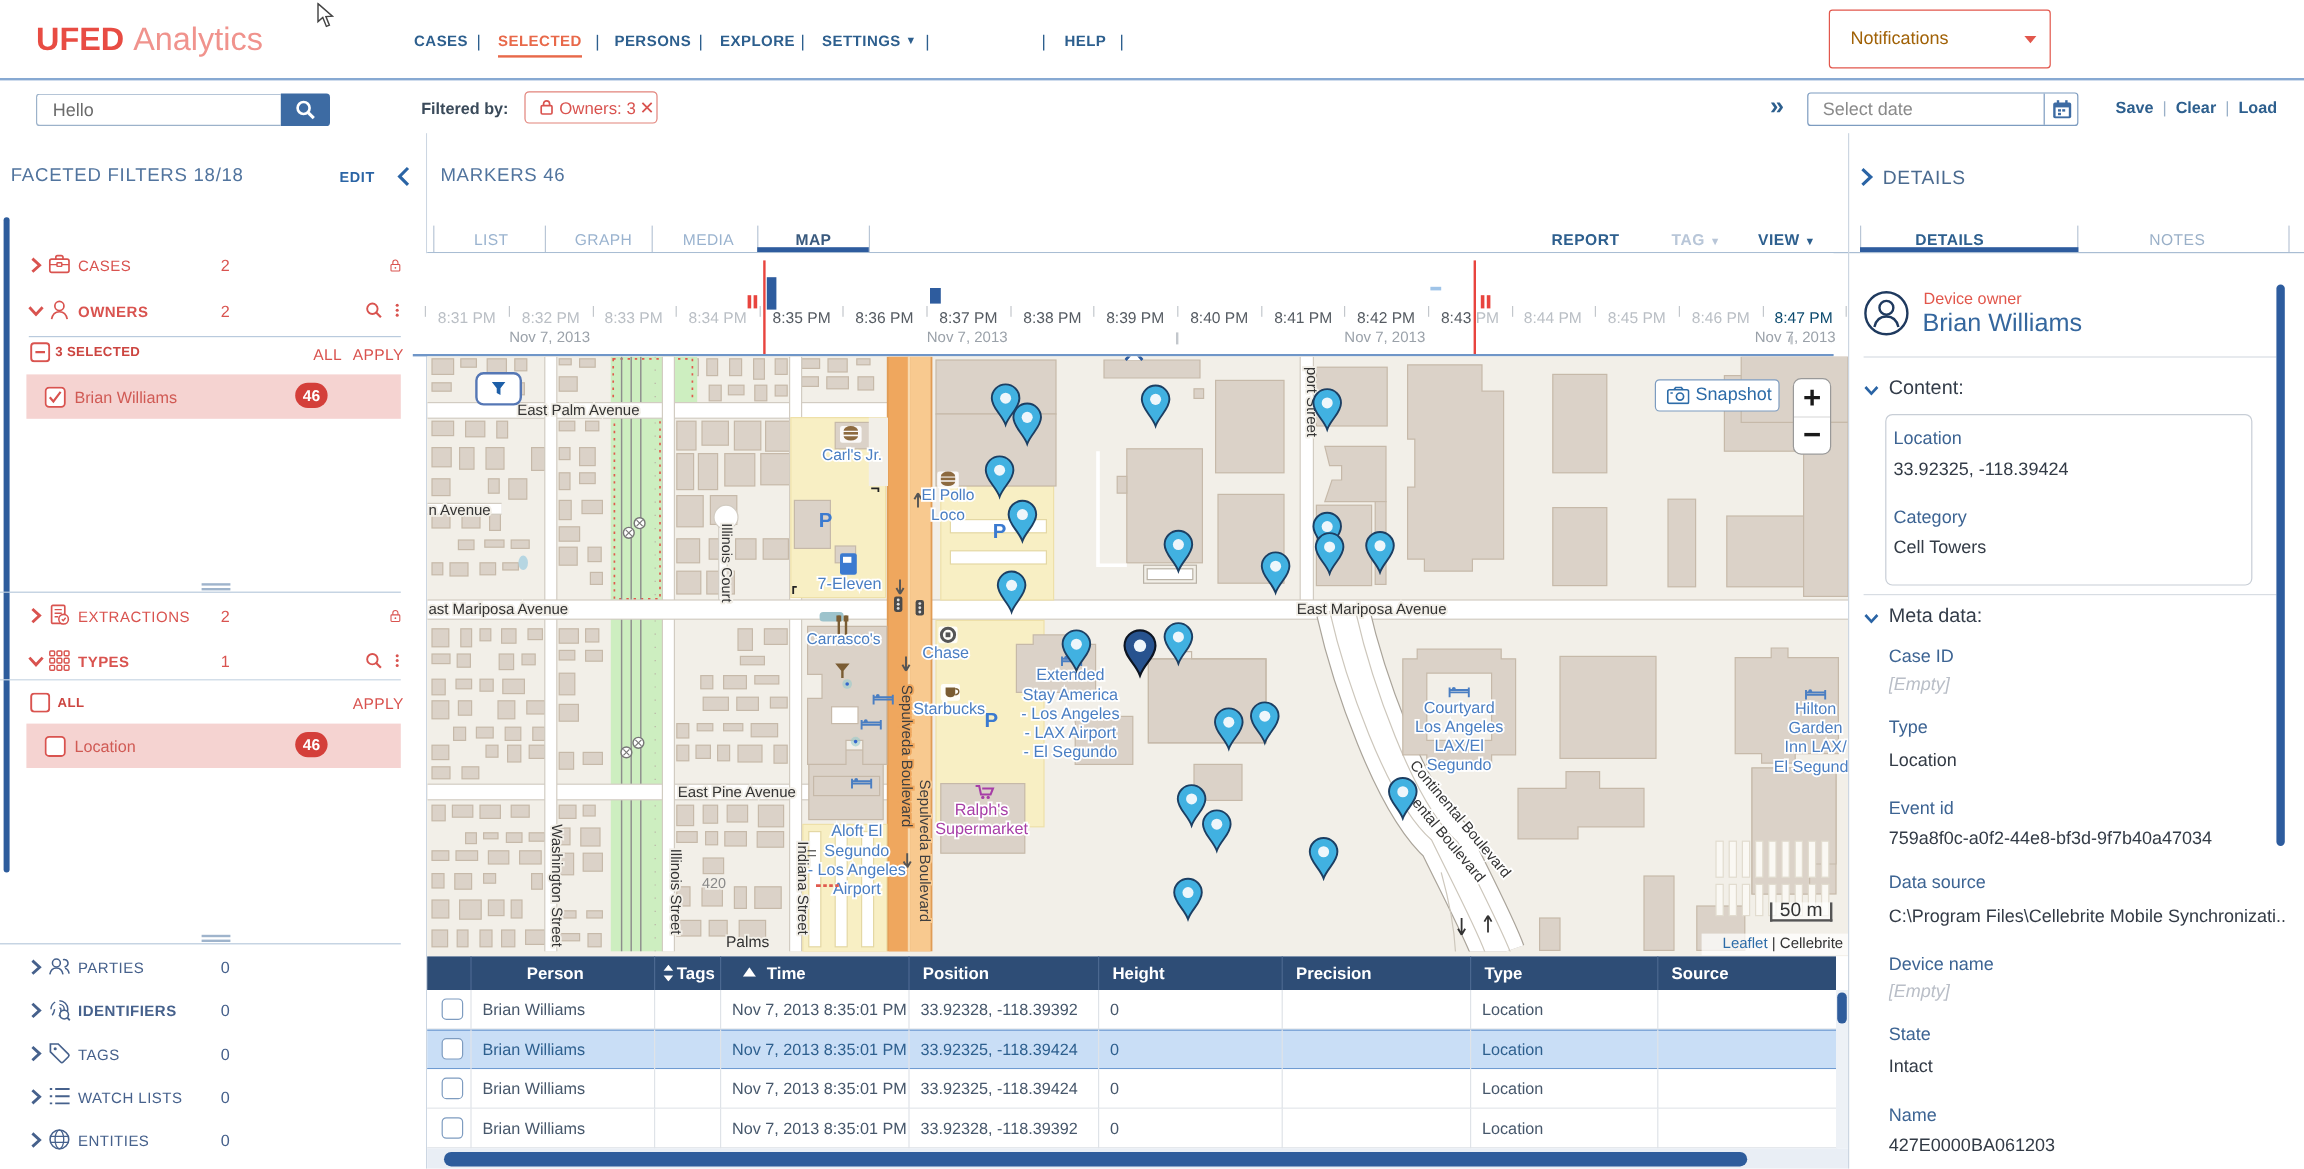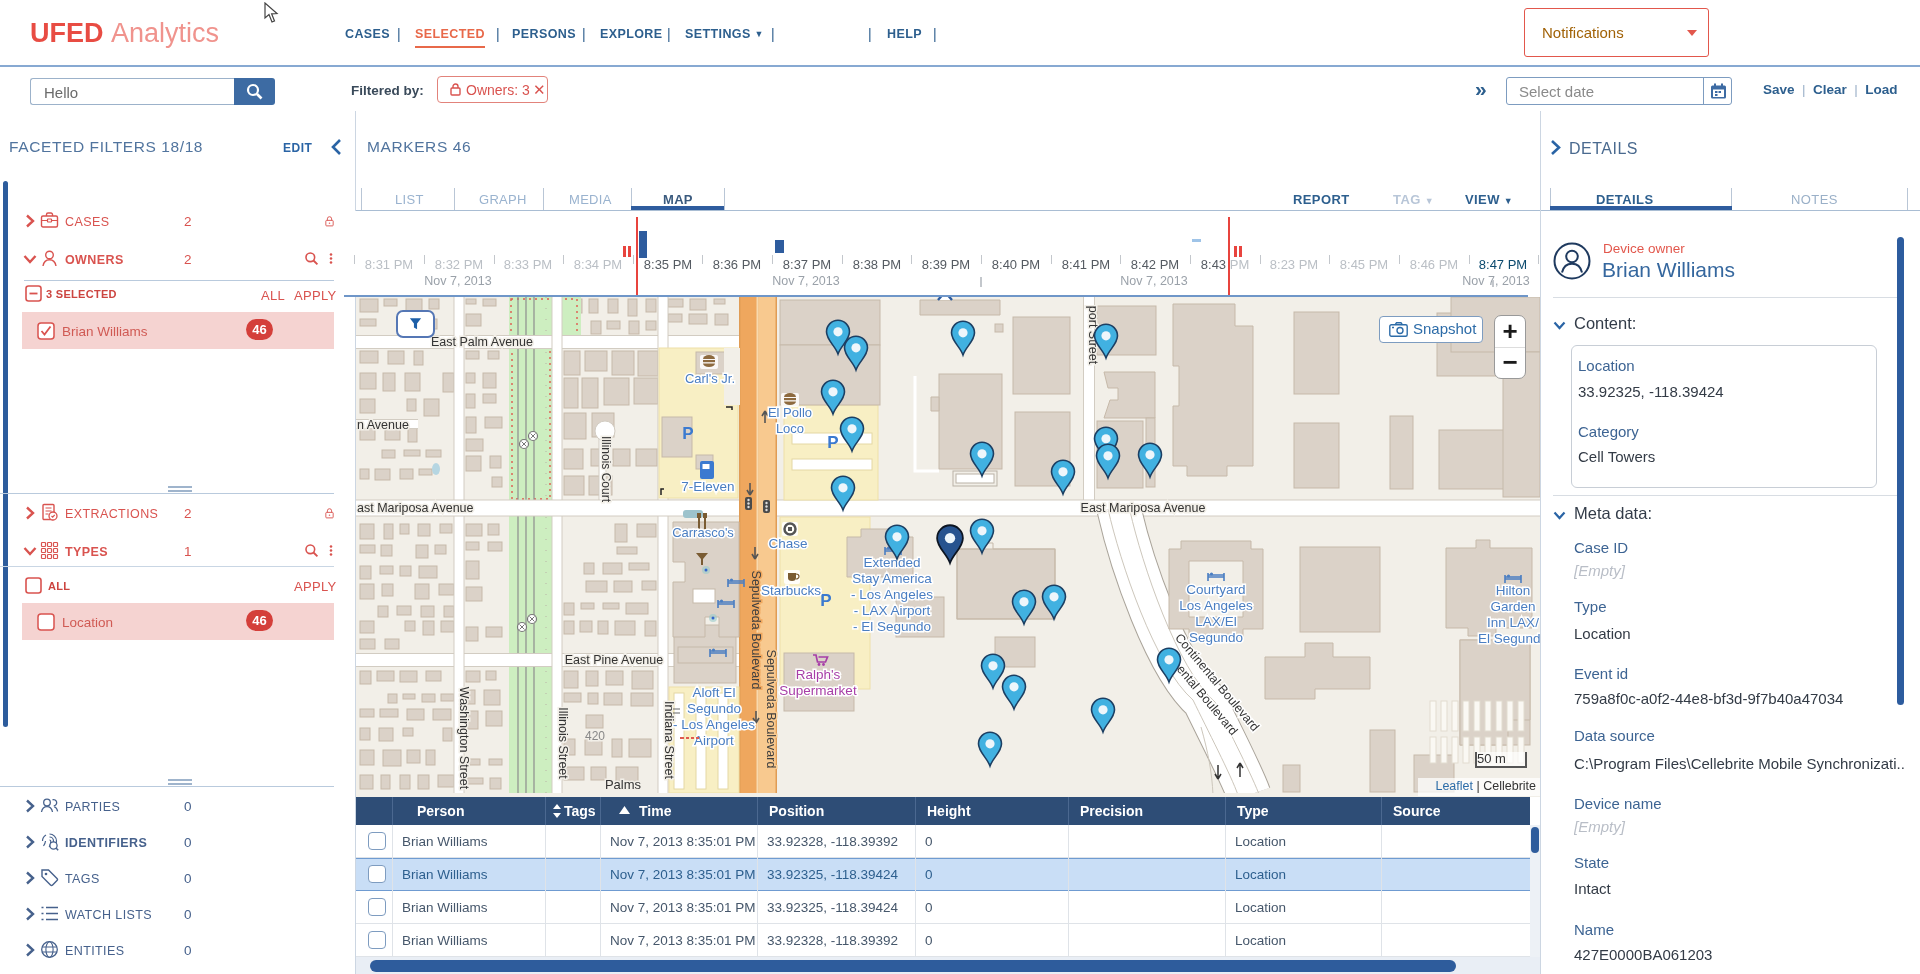--- a/index.html
+++ b/index.html
@@ -272,21 +272,21 @@
     <div class="tl-lab" style="left:254px;top:46px;color:#babfc5">8:34 PM</div>
     <div class="tl-lab" style="left:324px;top:46px;color:#555b62">8:35 PM</div>
     <div class="tl-lab" style="left:393px;top:46px;color:#555b62">8:36 PM</div>
     <div class="tl-lab" style="left:463px;top:46px;color:#555b62">8:37 PM</div>
     <div class="tl-lab" style="left:533px;top:46px;color:#555b62">8:38 PM</div>
     <div class="tl-lab" style="left:602px;top:46px;color:#555b62">8:39 PM</div>
     <div class="tl-lab" style="left:672px;top:46px;color:#555b62">8:40 PM</div>
     <div class="tl-lab" style="left:742px;top:46px;color:#555b62">8:41 PM</div>
     <div class="tl-lab" style="left:811px;top:46px;color:#555b62">8:42 PM</div>
     <div class="tl-lab" style="left:881px;top:46px;color:#555b62">8:43 <span style="color:#babfc5">PM</span></div>
-    <div class="tl-lab" style="left:950px;top:46px;color:#babfc5">8:23 PM</div>
+    <div class="tl-lab" style="left:950px;top:46px;color:#babfc5">8:44 PM</div>
     <div class="tl-lab" style="left:1020px;top:46px;color:#babfc5">8:45 PM</div>
     <div class="tl-lab" style="left:1090px;top:46px;color:#babfc5">8:46 PM</div>
     <div class="tl-lab" style="left:1159px;top:46px;color:#0c4a6e">8:47 PM</div>
     <div class="abs" style="left:10px;top:44px;width:1px;height:9px;background:#c3c7cc"></div>
     <div class="abs" style="left:80px;top:44px;width:1px;height:9px;background:#c3c7cc"></div>
     <div class="abs" style="left:150px;top:44px;width:1px;height:9px;background:#c3c7cc"></div>
     <div class="abs" style="left:219px;top:44px;width:1px;height:9px;background:#c3c7cc"></div>
     <div class="abs" style="left:289px;top:44px;width:1px;height:9px;background:#c3c7cc"></div>
     <div class="abs" style="left:358px;top:44px;width:1px;height:9px;background:#c3c7cc"></div>
     <div class="abs" style="left:428px;top:44px;width:1px;height:9px;background:#c3c7cc"></div>
@@ -858,26 +858,26 @@
         <path d="M6 2.8 L7.5 0.8 H12 L13.5 2.8" fill="none" stroke="#2d6ca8" stroke-width="1.4"></path>
         <circle cx="11" cy="8.5" r="3" fill="none" stroke="#2d6ca8" stroke-width="1.4"></circle>
         <path d="M3 5.5 h2" stroke="#2d6ca8" stroke-width="1.4"></path>
       </svg>
     <span style="position:absolute;left:33px;top:3px;color:#2d6ca8;font-size:15px">Snapshot</span>
   </div>
   <div class="abs" style="left:1138px;top:18px;width:32px;height:64px;background:#fff;border:1.5px solid #999;border-radius:7px;text-align:center">
     <div style="font-size:26px;color:#1a1a1a;font-weight:700;line-height:31px;border-bottom:1px solid #ddd">+</div>
     <div style="font-size:26px;color:#1a1a1a;font-weight:700;line-height:29px">−</div>
   </div>
-  <div class="abs" style="left:1119px;top:455px;width:52px;height:16px;background:rgba(255,255,255,.65);border:2px solid #555;border-top:none;font-size:13px;color:#333;line-height:13px">50 m</div>
+  <div class="abs" style="left:1119px;top:455px;width:52px;height:16px;background:rgba(255,255,255,.65);border:2px solid #555;border-top:none;font-size:16px;color:#333;text-align:center;line-height:13px">50 m</div>
   <div class="abs" style="left:1062px;top:481px;width:122px;height:18px;background:rgba(255,255,255,.72);font-size:12.5px;color:#333;text-align:right;padding-right:4px;line-height:16px;white-space:nowrap"><span style="color:#2d6ca8">Leaflet</span> | Cellebrite</div>
 </div>
 <div class="abs" style="left:356px;top:797px;width:1184px;height:177px;background:#fff">
     <div class="abs" style="left:0;top:0;width:1174px;height:28px;background:#2e4d76"></div>
-    <div class="tbl-h" style="left:36px;width:153px;padding-left:24px">Person</div>
+    <div class="tbl-h" style="left:36px;width:153px;padding-left:46px">Person</div>
     <div class="tbl-h" style="left:189px;width:55px;padding-left:6px"><svg width="10" height="14" style="vertical-align:-2px;margin-right:2px" viewBox="0 0 10 14">
         <path d="M5 0 L9 5 H1 Z M5 14 L1 9 H9 Z" fill="#fff"></path>
       </svg>Tags</div>
     <div class="tbl-h" style="left:244px;width:157px;padding-left:18px"><svg width="11" height="8" style="vertical-align:2px;margin-right:9px" viewBox="0 0 11 8">
         <path d="M5.5 0 L11 8 H0 Z" fill="#fff"></path>
       </svg>Time</div>
     <div class="tbl-h" style="left:401px;width:158px;padding-left:11px">Position</div>
     <div class="tbl-h" style="left:559px;width:153px;">Height</div>
     <div class="tbl-h" style="left:712px;width:157px;padding-left:11px">Precision</div>
     <div class="tbl-h" style="left:869px;width:156px;padding-left:11px">Type</div>

